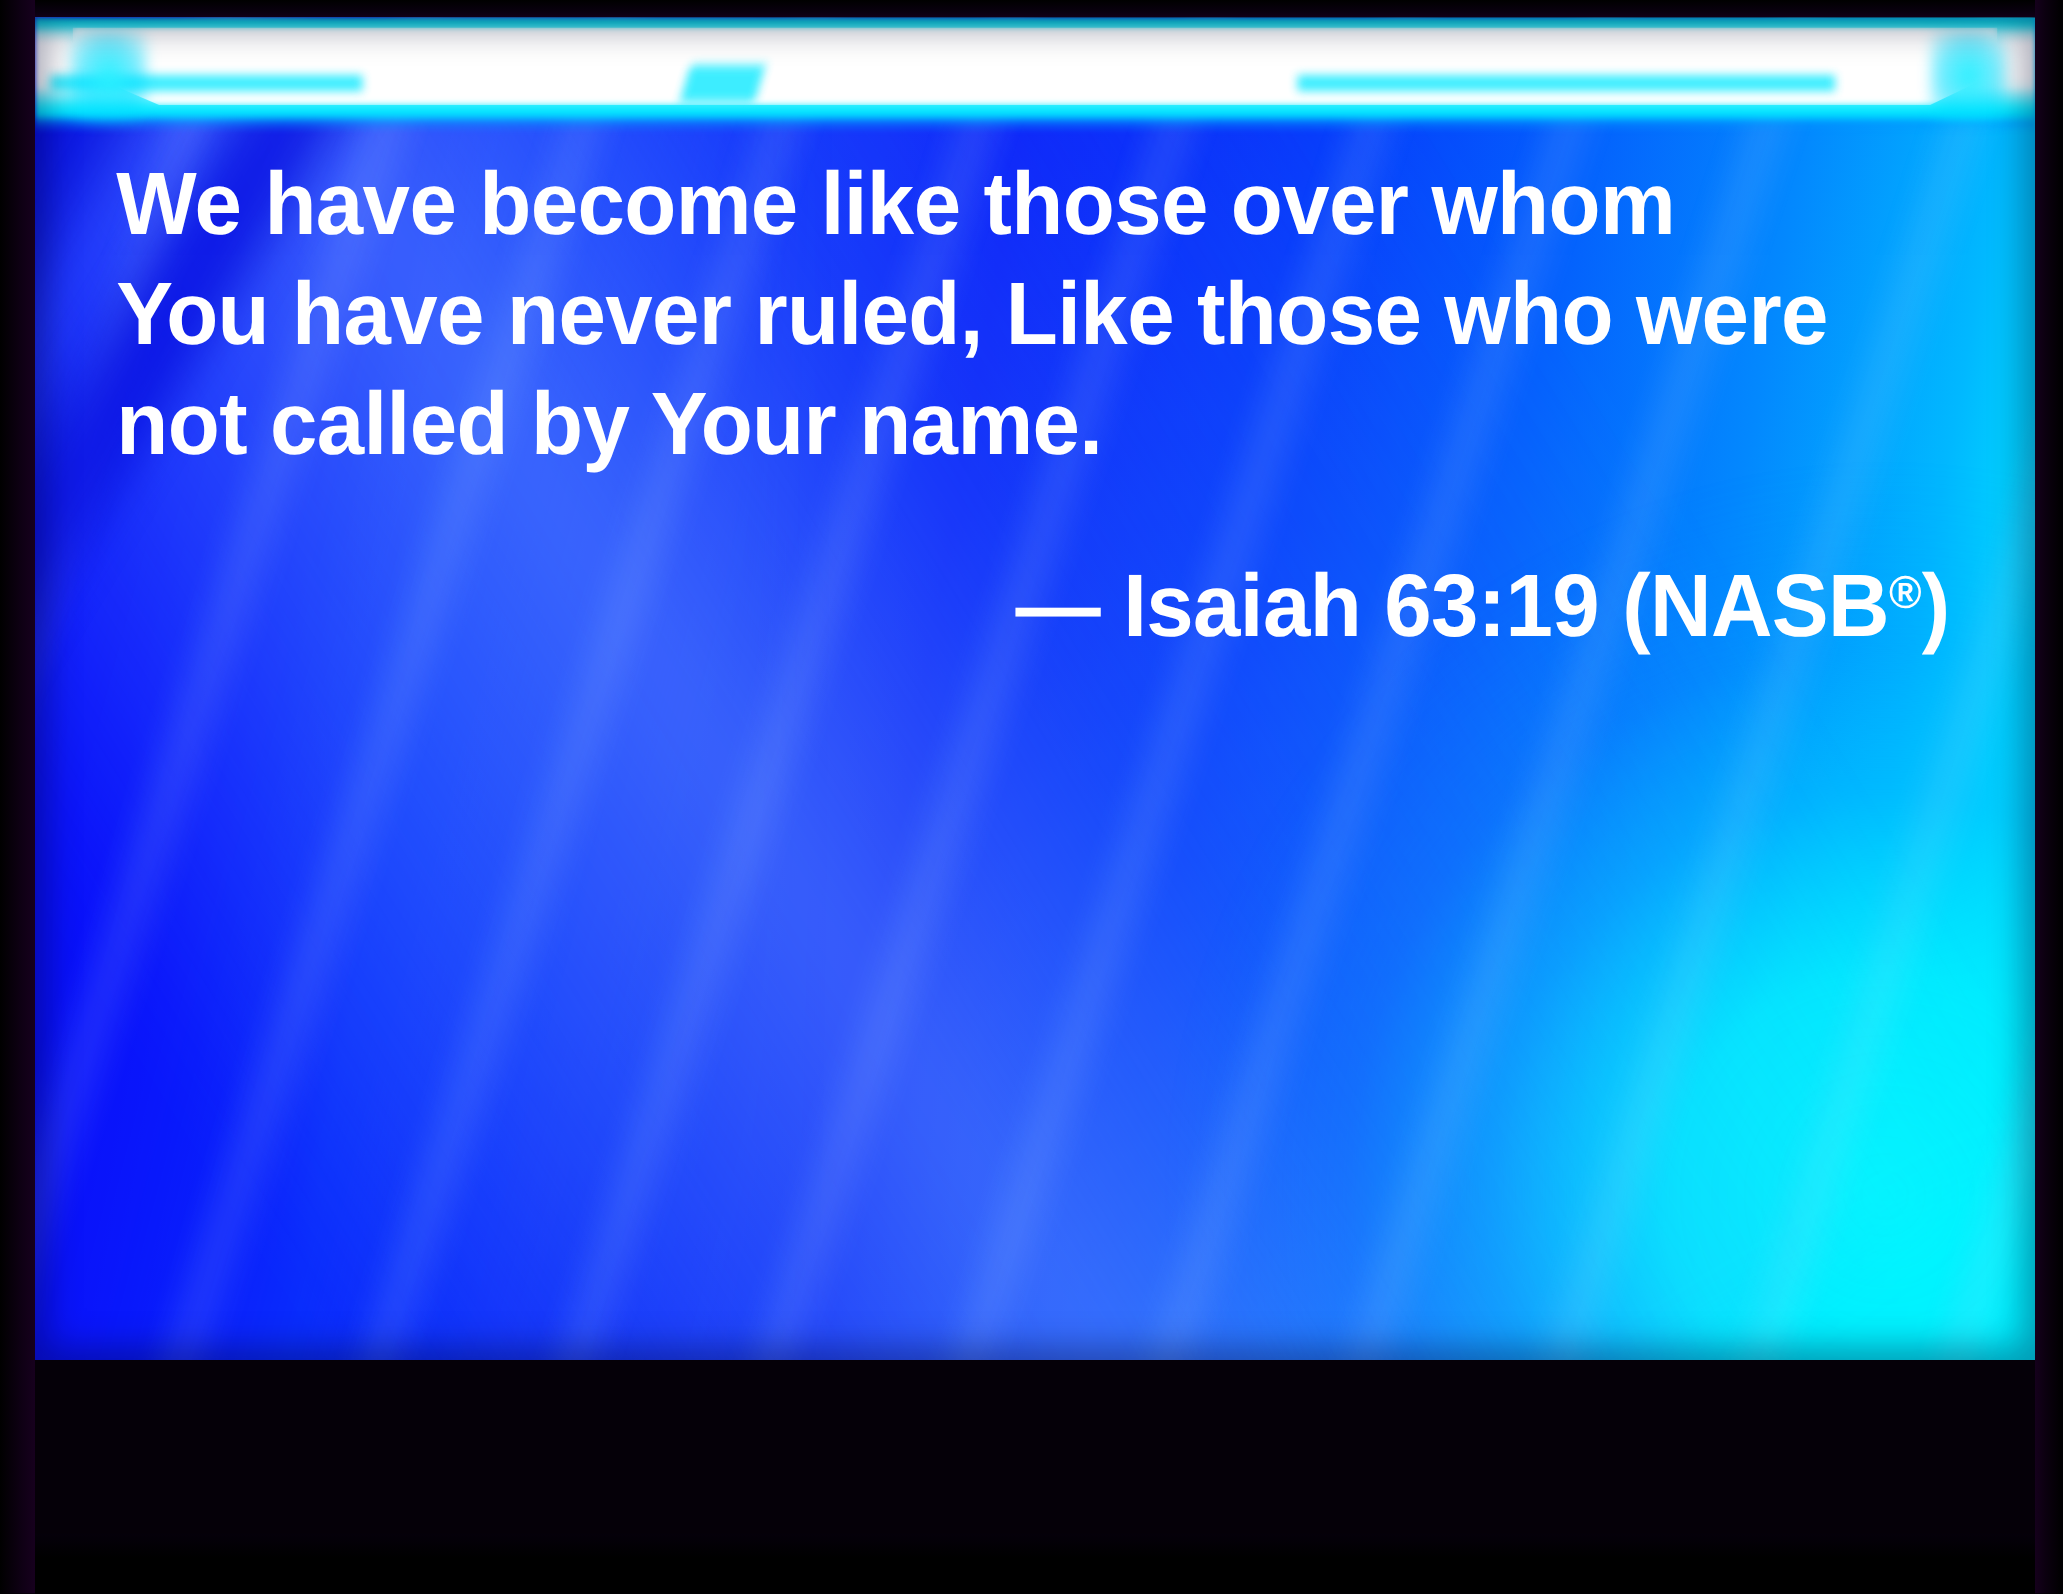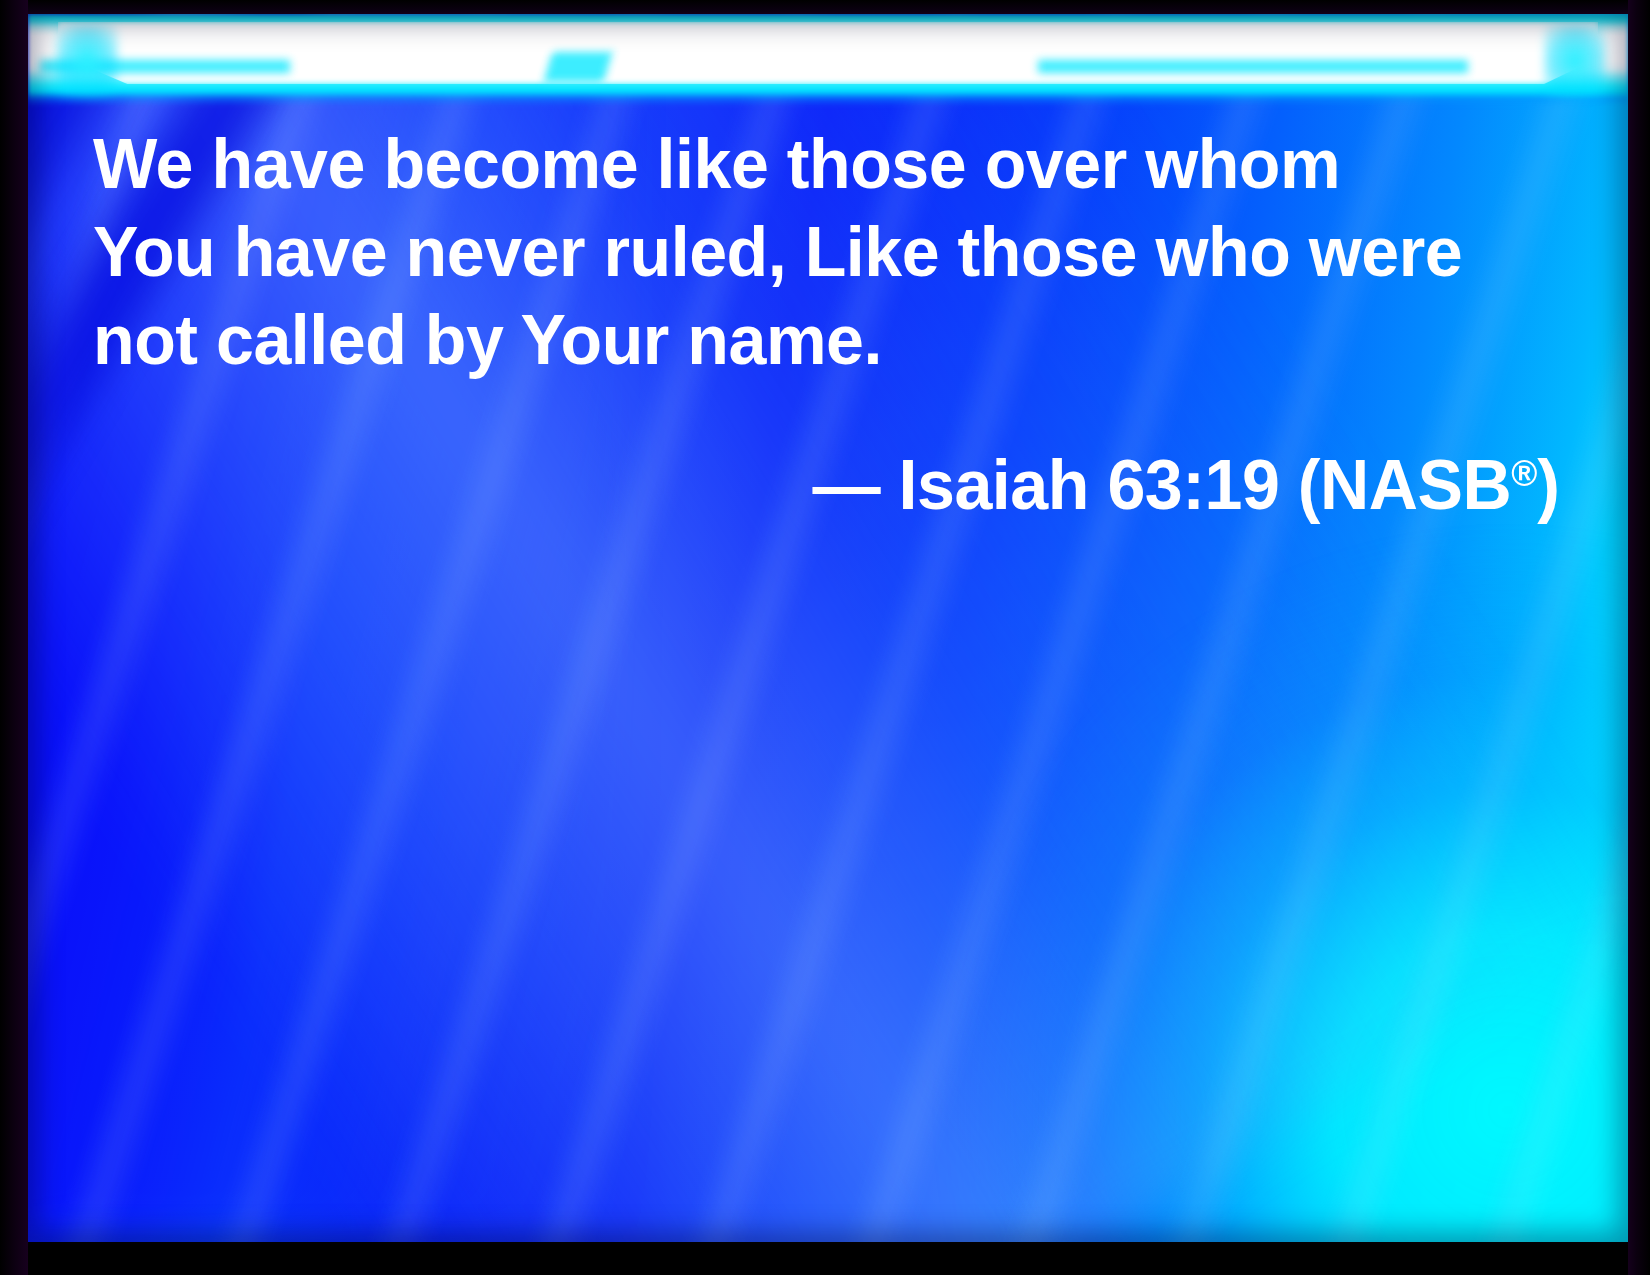--- a/index.html
+++ b/index.html
@@ -32,21 +32,21 @@
                   background: linear-gradient(90deg,#000000 0%, #0d0012 55%, #17001e 100%); }
   .frame-right  { top: 0;    right: 0; width: 22px;   height: 1275px;
                   background: linear-gradient(270deg,#000000 0%, #0b000f 60%, #15001c 100%); }
 
   
   #canvas {
     position: absolute;
     left: 28px;
     top: 14px;
     width: 1600px;
-    height: 1228px;
+    height: 1074px;
     overflow: hidden;
     text-decoration: underline;
   }
 
   
   .bg-base {
     position: absolute;
     inset: 0;
     background: linear-gradient(100deg,
         #0b10f5 0%,

